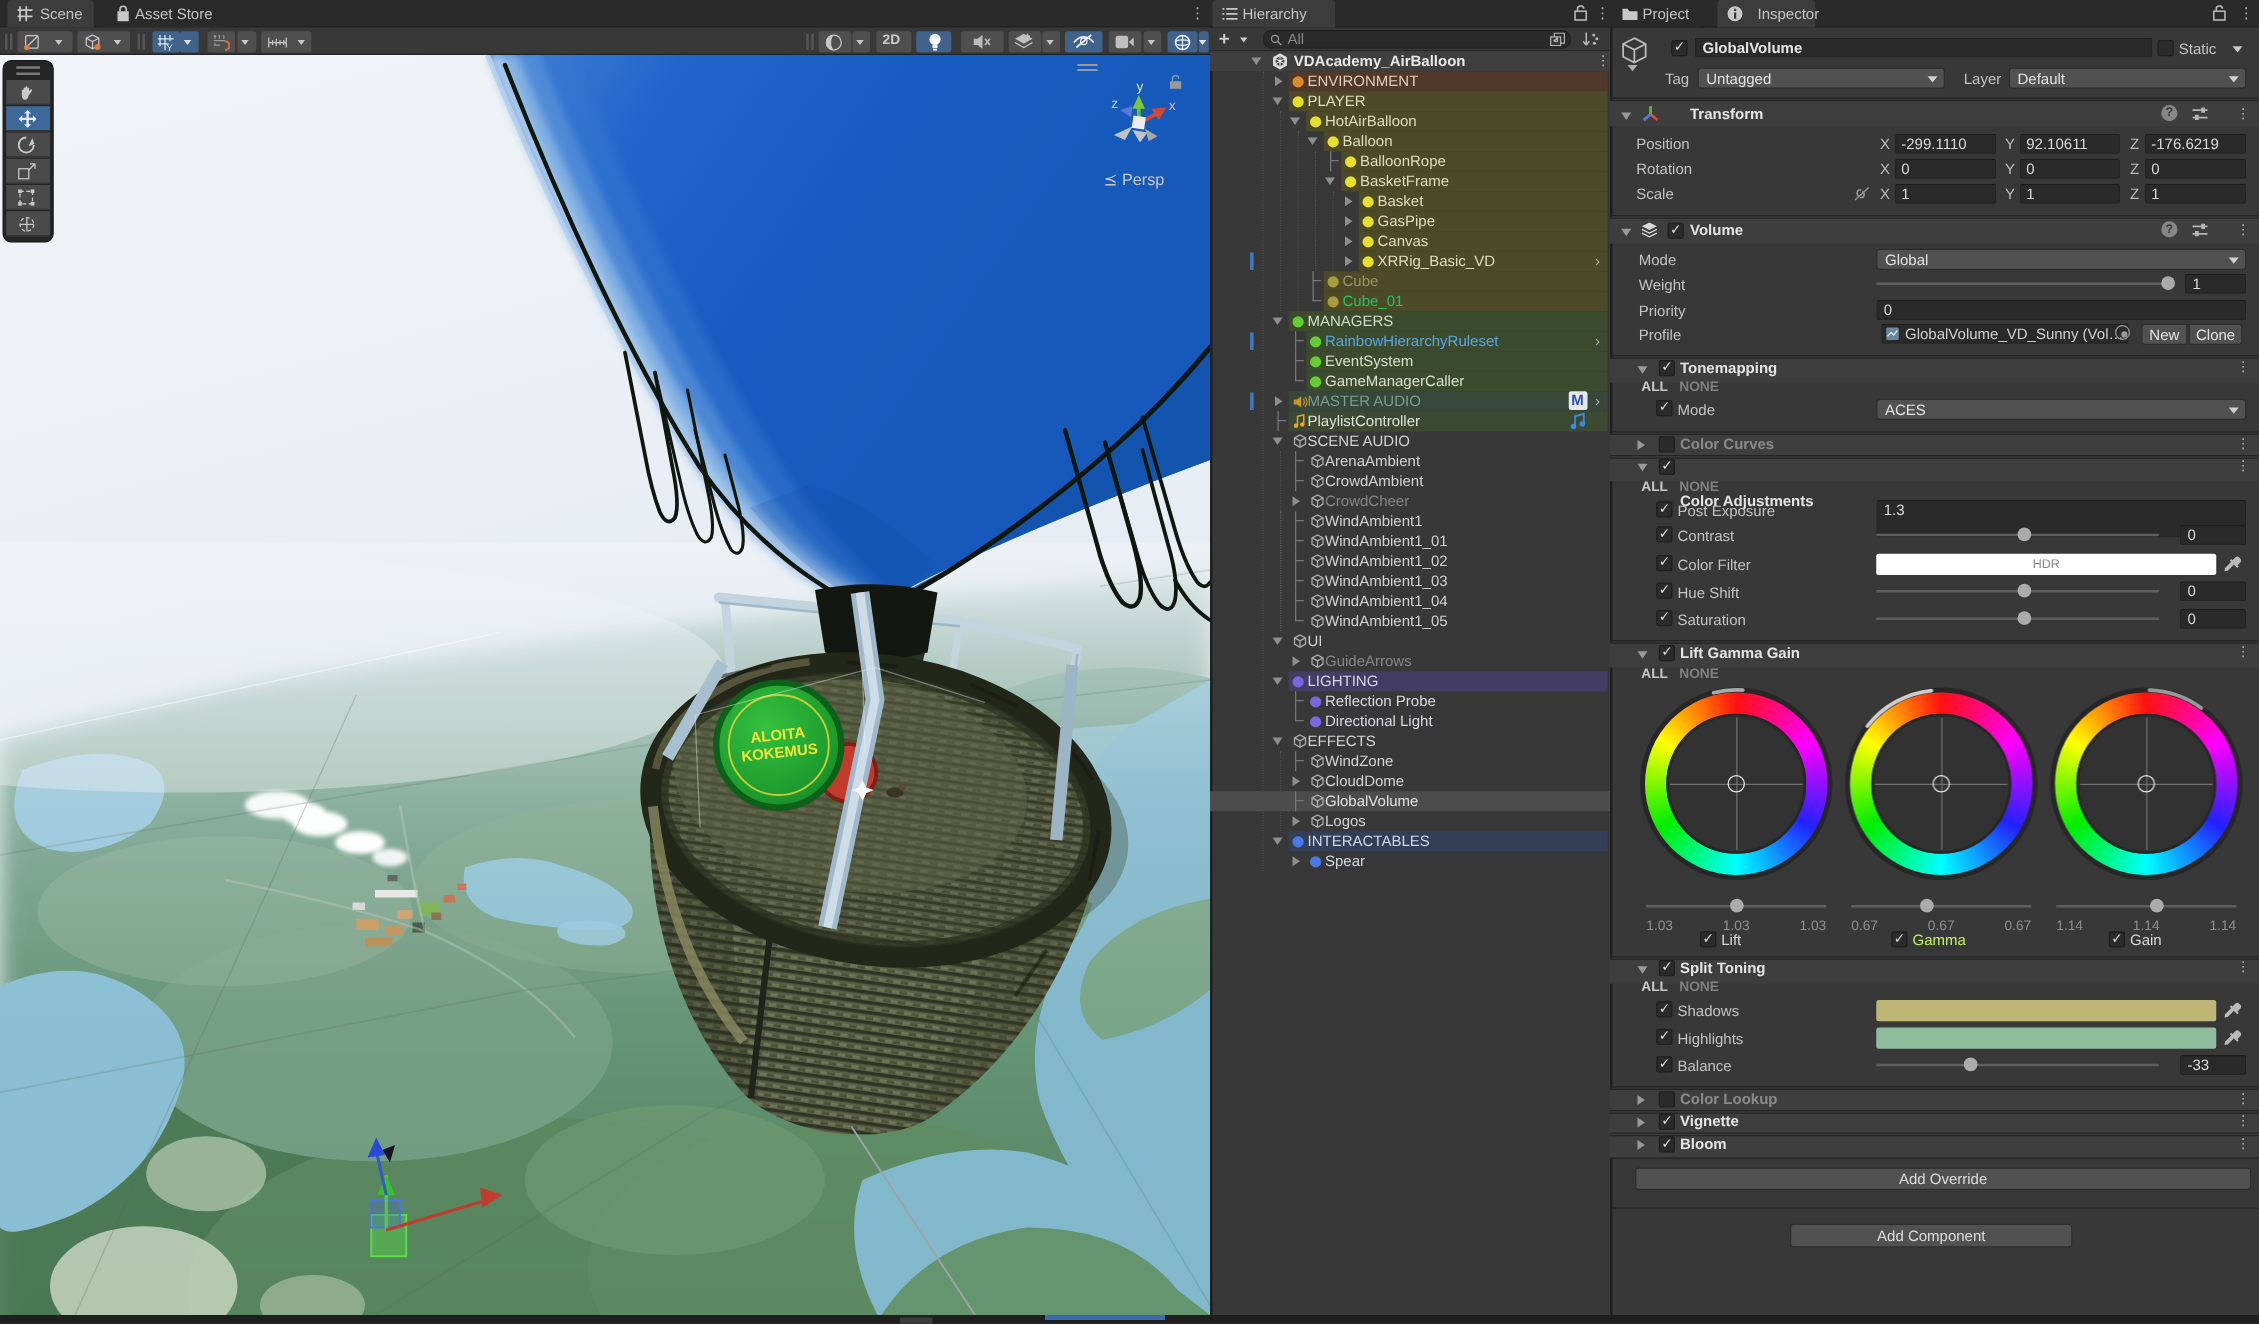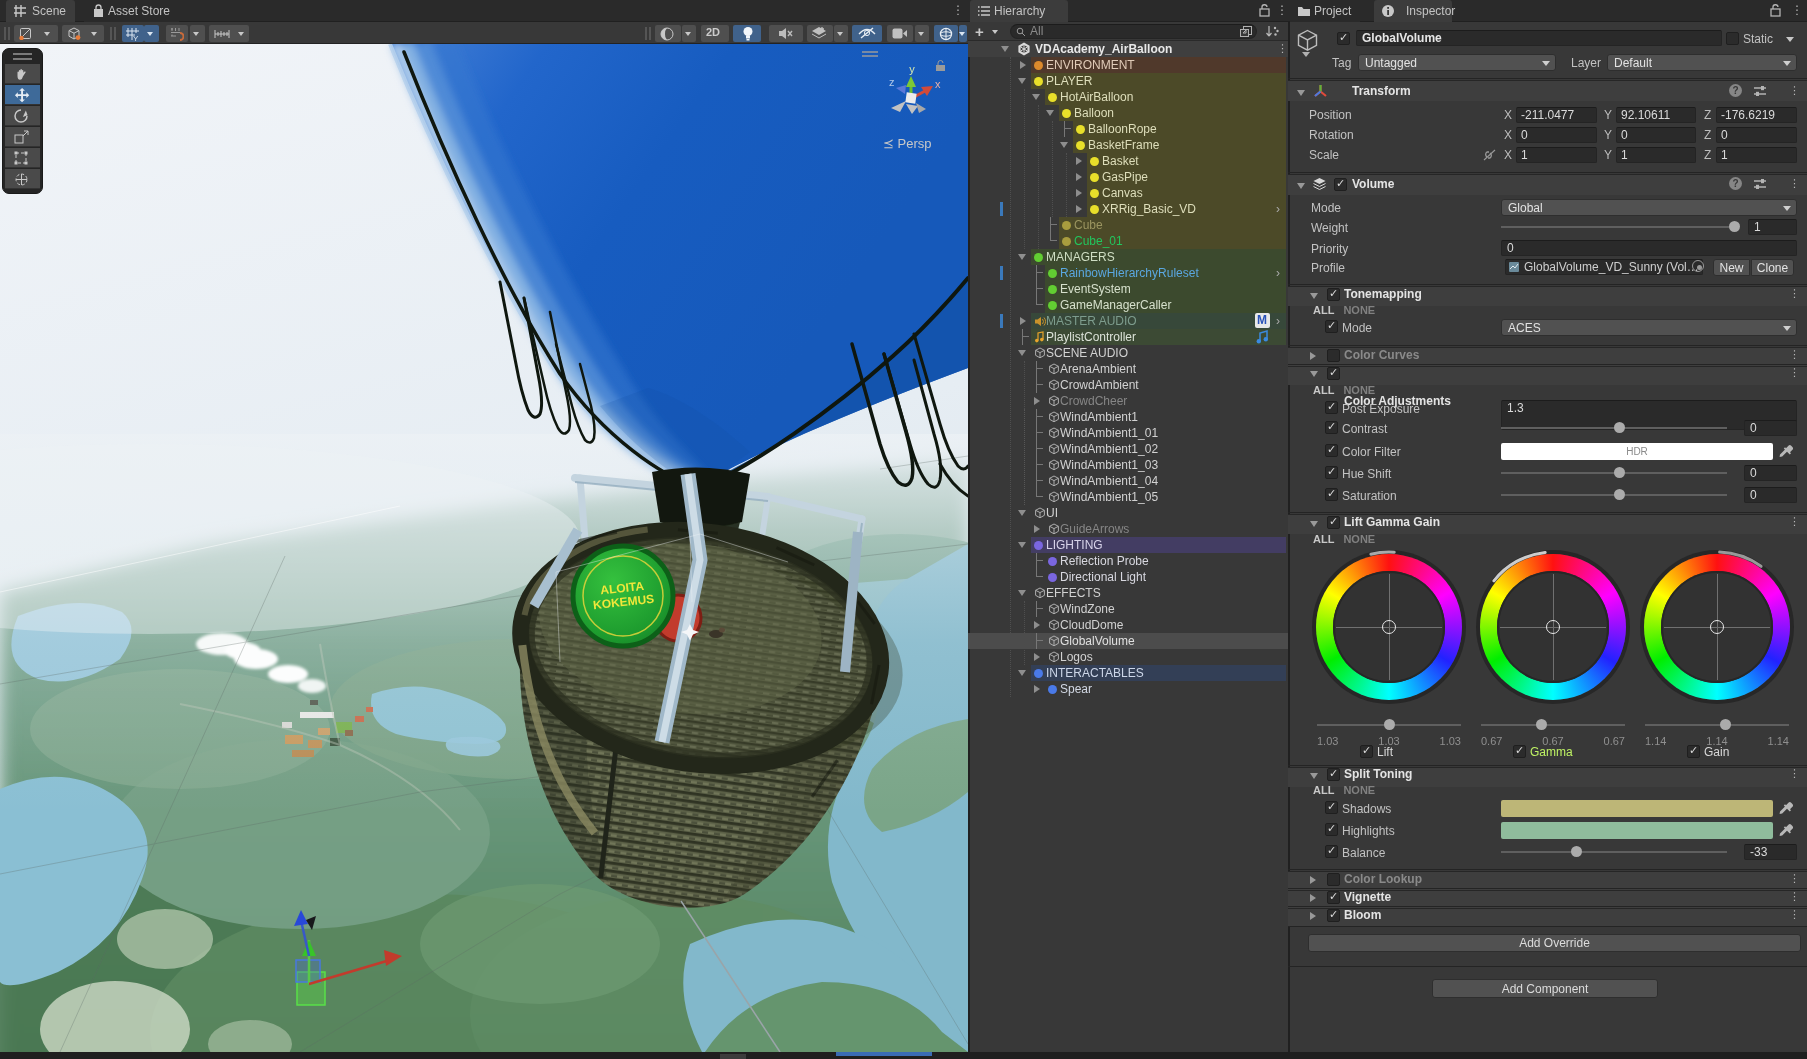--- a/index.html
+++ b/index.html
@@ -705,21 +705,21 @@
 <div class="abs hdrtxt" style="left:1352px;top:84px;">Transform</div>
 <div class="abs" style="left:1729px;top:84px;width:13px;height:13px;border-radius:50%;background:#868686;color:#383838;font-size:10px;font-weight:bold;text-align:center;line-height:13px;">?</div>
 <svg class="abs" style="left:1753px;top:85px" width="14" height="12">
       <path d="M1 3h12M1 9h12" stroke="#b4b4b4" stroke-width="1.4"></path>
       <rect x="8" y="1" width="3" height="4.2" fill="#b4b4b4"></rect>
       <rect x="3" y="6.8" width="3" height="4.2" fill="#b4b4b4"></rect>
     </svg>
 <div class="abs dots3" style="left:1789px;top:84px;">⋮</div>
 <div class="ilabel" style="left:1309px;top:107px;">Position</div>
 <div class="ilabel" style="left:1504px;top:107px;color:#bdbdbd;">X</div>
-<div class="fld" style="left:1516px;top:107px;width:81px;height:16px;line-height:14px;padding-left:4px;">-211.0477</div>
+<div class="fld" style="left:1516px;top:107px;width:81px;height:16px;line-height:14px;padding-left:4px;">-299.1110</div>
 <div class="ilabel" style="left:1604px;top:107px;color:#bdbdbd;">Y</div>
 <div class="fld" style="left:1616px;top:107px;width:80px;height:16px;line-height:14px;padding-left:4px;">92.10611</div>
 <div class="ilabel" style="left:1704px;top:107px;color:#bdbdbd;">Z</div>
 <div class="fld" style="left:1716px;top:107px;width:81px;height:16px;line-height:14px;padding-left:4px;">-176.6219</div>
 <div class="ilabel" style="left:1309px;top:127px;">Rotation</div>
 <div class="ilabel" style="left:1504px;top:127px;color:#bdbdbd;">X</div>
 <div class="fld" style="left:1516px;top:127px;width:81px;height:16px;line-height:14px;padding-left:4px;">0</div>
 <div class="ilabel" style="left:1604px;top:127px;color:#bdbdbd;">Y</div>
 <div class="fld" style="left:1616px;top:127px;width:80px;height:16px;line-height:14px;padding-left:4px;">0</div>
 <div class="ilabel" style="left:1704px;top:127px;color:#bdbdbd;">Z</div>

